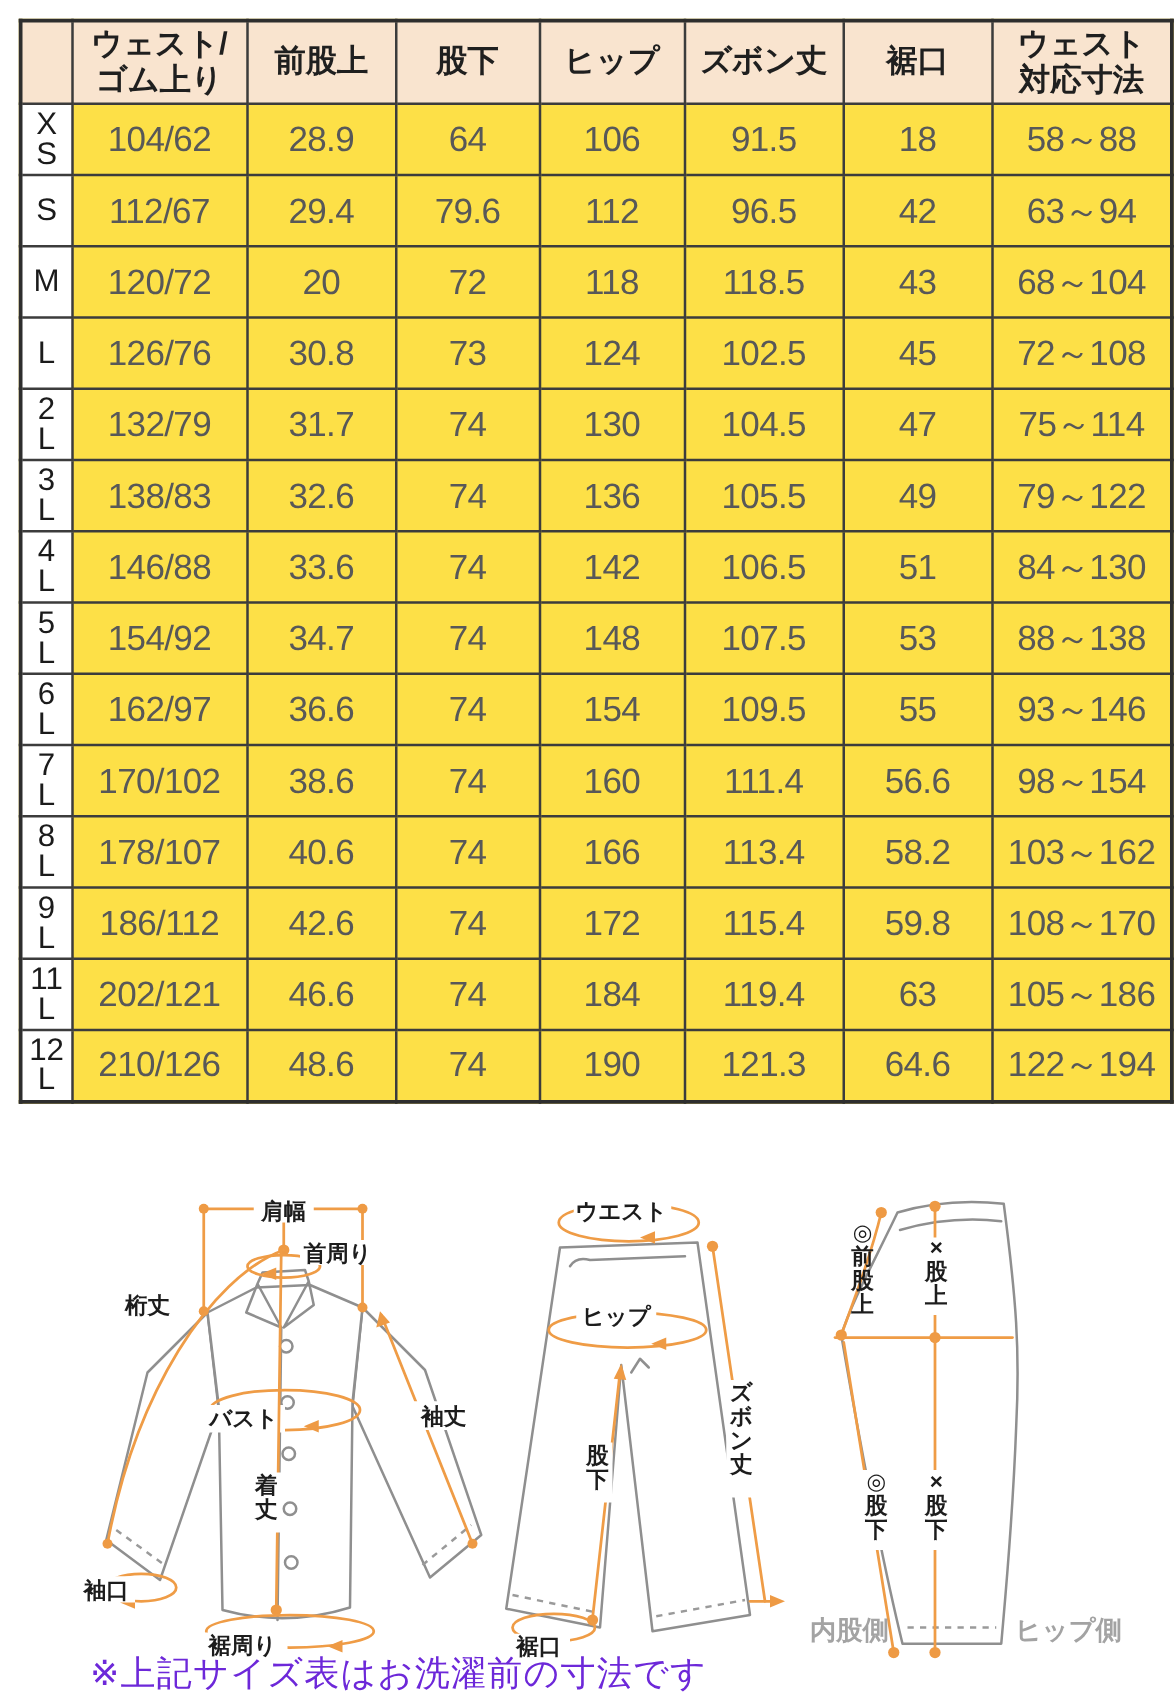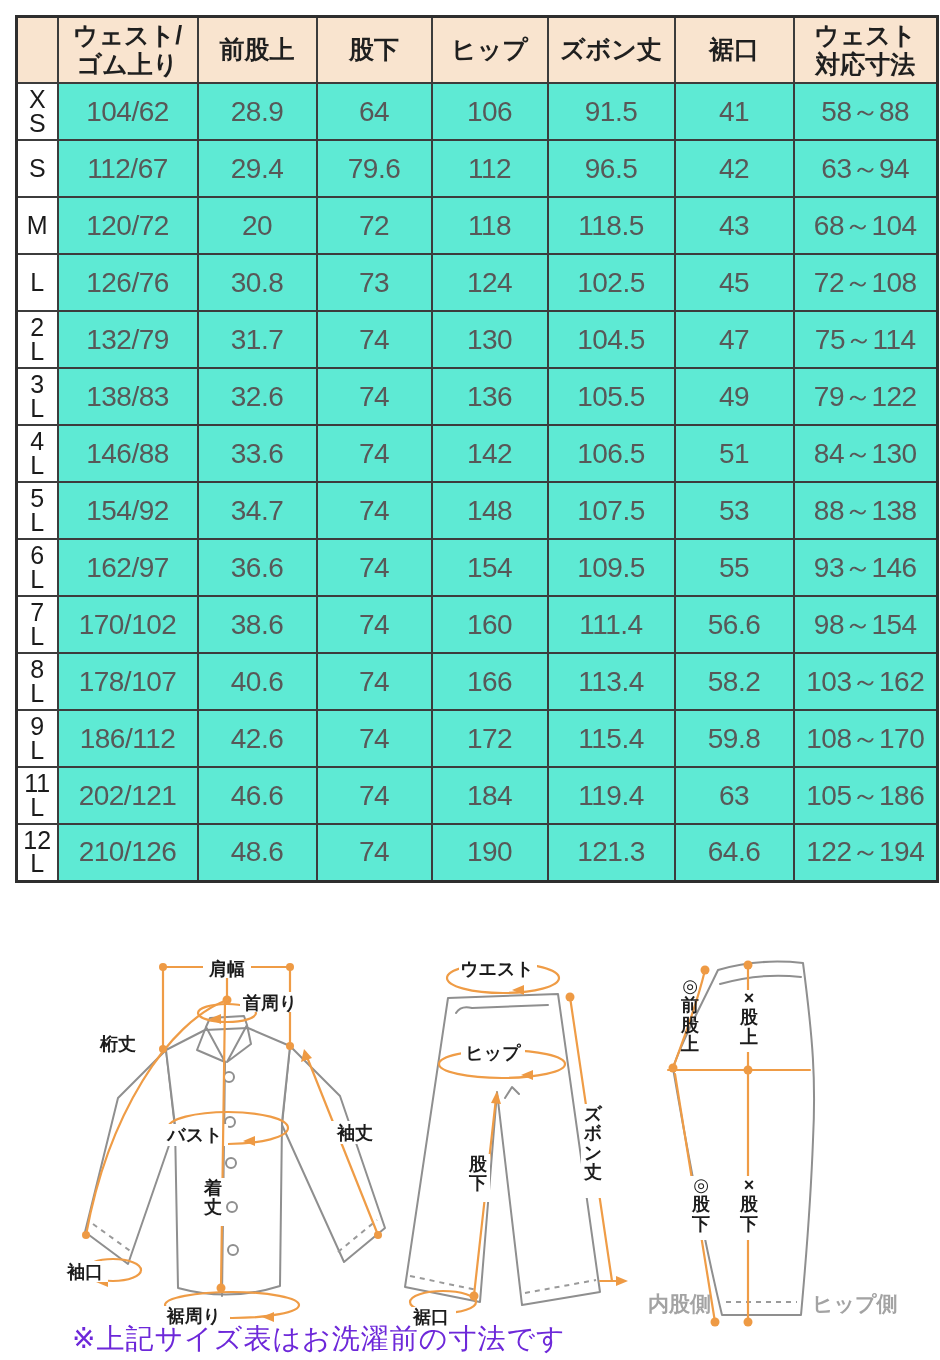--- a/index.html
+++ b/index.html
@@ -3,21 +3,21 @@
 <meta charset="utf-8">
 <style>
   html,body{margin:0;padding:0}
   body{
     width:940px;height:1360px;background:#fff;position:relative;overflow:hidden;
     font-family:"Liberation Sans","DejaVu Sans",sans-serif;
   }
   
   table.size-table{
     position:absolute;left:15px;top:15px;
-    border-collapse:collapse;table-layout:fixed;background:#5eead4;
+    border-collapse:collapse;table-layout:fixed;background:#fde047;
     border:3px solid #2e2e2e;
   }
   .size-table th,.size-table td{
     border:2px solid #3c3c3c;text-align:center;vertical-align:middle;padding:0;
   }
   .size-table thead th{
     background:#f9e4cf;height:64px;font-size:25px;font-weight:600;
     color:#1f1f1f;line-height:1.18;
   }
   .size-table tbody tr{height:57px}
@@ -88,21 +88,21 @@
       <tr>
     <th>
           <div>X</div>
           <div>S</div>
         </th>
   <td>104/62</td>
         <td>28.9</td>
         <td>64</td>
         <td>106</td>
         <td>91.5</td>
-        <td>41</td>
+        <td>18</td>
         <td>58～88</td>
       </tr>
       <tr>
     <th>
           <div>S</div>
         </th>
   <td>112/67</td>
         <td>29.4</td>
         <td>79.6</td>
         <td>112</td>

